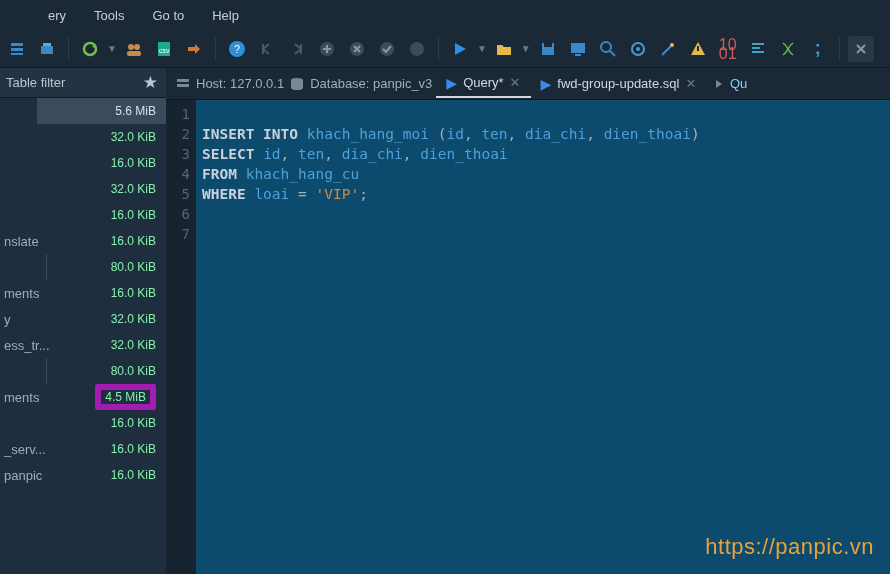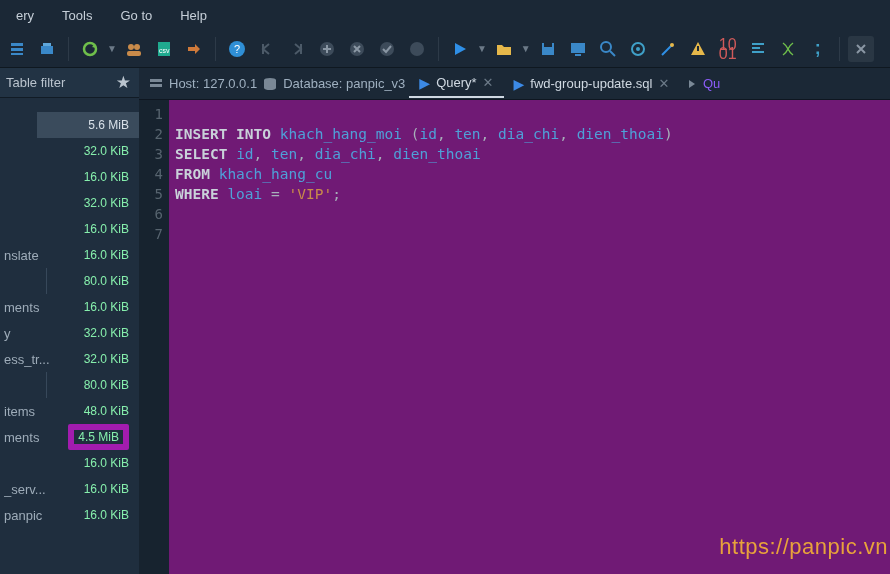--- a/index.html
+++ b/index.html
@@ -8,22 +8,23 @@
   background: #1b2836;
   font-family: "Segoe UI", Tahoma, sans-serif;
   font-size: 13px;
   color: #c6cfd8;
   overflow: hidden;
   position: relative;
 }
 
 .menubar {
   display: flex; align-items: center;
-  height: 30px; padding-left: 16px;
+  height: 30px; padding-left: 0;
   background: #1b2836;
+  margin-left: 48px;
 }
 .menubar .menuitem {
   padding: 6px 14px;
   color: #c6cfd8;
   cursor: default;
 }
 
 .toolbar {
   height: 38px;
   background: #1b2836;
@@ -38,23 +39,23 @@
 .toolbar .btn {
   width: 26px; height: 26px;
   display: flex; align-items: center; justify-content: center;
   border-radius: 3px;
 }
 .toolbar .btn svg { display: block; }
 
 .main { display: flex; height: calc(100% - 68px); }
 
 .sidebar {
-  width: 139px; flex: none;
+  width: 166px; flex: none;
   background: #1f2e3e;
-  display: flex; flex-direction: column; gap: 14px;
+  display: flex; flex-direction: column;
 }
 .sidebar-head {
   height: 30px; background: #223344;
   display: flex; align-items: center; justify-content: space-between;
   padding: 0 8px 0 6px;
   border-bottom: 1px solid #111b25;
 }
 .sidebar-head span { color: #bac4ce; }
 .star { color: #f6c945; font-size: 17px; }
 .rowlist { flex: 1; overflow: hidden; }
@@ -91,44 +92,44 @@
 }
 .hosttxt, .dbtxt { color: #9fb0c0; padding: 0 4px; }
 .tab {
   display: flex; align-items: center; gap: 6px;
   padding: 4px 10px; height: 28px;
 }
 .tab.active { border-bottom: 2px solid #cfd8e2; }
 .tab .label { color: #d0d9e2; }
 .play-sm { color: #3c8ae6; font-size: 14px; }
 .closex { color: #6c7a88; font-size: 13px; }
-.right-dots { color: #8b5cf6; padding-left: 6px; text-align: center; }
+.right-dots { color: #7dd3fc; padding-left: 6px; text-align: center; }
 
 .code-wrap { flex: 1; display: flex; }
 .gutter {
   width: 30px; background: #17232f; color: #57646f;
   text-align: right; padding: 4px 6px 0 0;
   font-family: Consolas, monospace; font-size: 14px;
   line-height: 20px;
 }
 .code {
-  flex: 1; background: #701a75;
+  flex: 1; background: #0c4a6e;
   padding: 4px 8px 0 6px;
   font-family: Consolas, monospace; font-size: 14.5px;
   line-height: 20px; white-space: pre;
   color: #c3ccD5;
 }
 .kw { color: #c9d1d9; font-weight: bold; }
 .ident { color: #4fa0d8; }
 .punct { color: #a7b0ba; }
 .str { color: #c98b4a; }
 .op { color: #a7b0ba; }
 
 .watermark {
-  position: absolute; right: 2px; bottom: 14px;
+  position: absolute; right: 16px; bottom: 14px;
   color: #e8a23b; font-size: 22px; letter-spacing: .5px;
   font-family: "Segoe UI", sans-serif;
 }
 </style>
 </head>
 <body>
 
 <div class="menubar" id="menubar">
     <div class="menuitem" style="padding-left: 0px;">ery</div>
     <div class="menuitem">Tools</div>
@@ -333,24 +334,20 @@
           <span class="name">y</span>
           <span class="size">32.0 KiB</span>
         </div>
         <div class="row">
           <span class="name">ess_tr...</span>
           <span class="size">32.0 KiB</span>
         </div>
         <div class="row sub">
           <span class="name"></span>
           <span class="size">80.0 KiB</span>
-        </div>
-        <div class="row">
-          <span class="name">items</span>
-          <span class="size">48.0 KiB</span>
         </div>
         <div class="row hilite">
           <span class="name">ments</span>
           <span class="size">4.5 MiB</span>
         </div>
         <div class="row">
           <span class="name"></span>
           <span class="size">16.0 KiB</span>
         </div>
         <div class="row">

